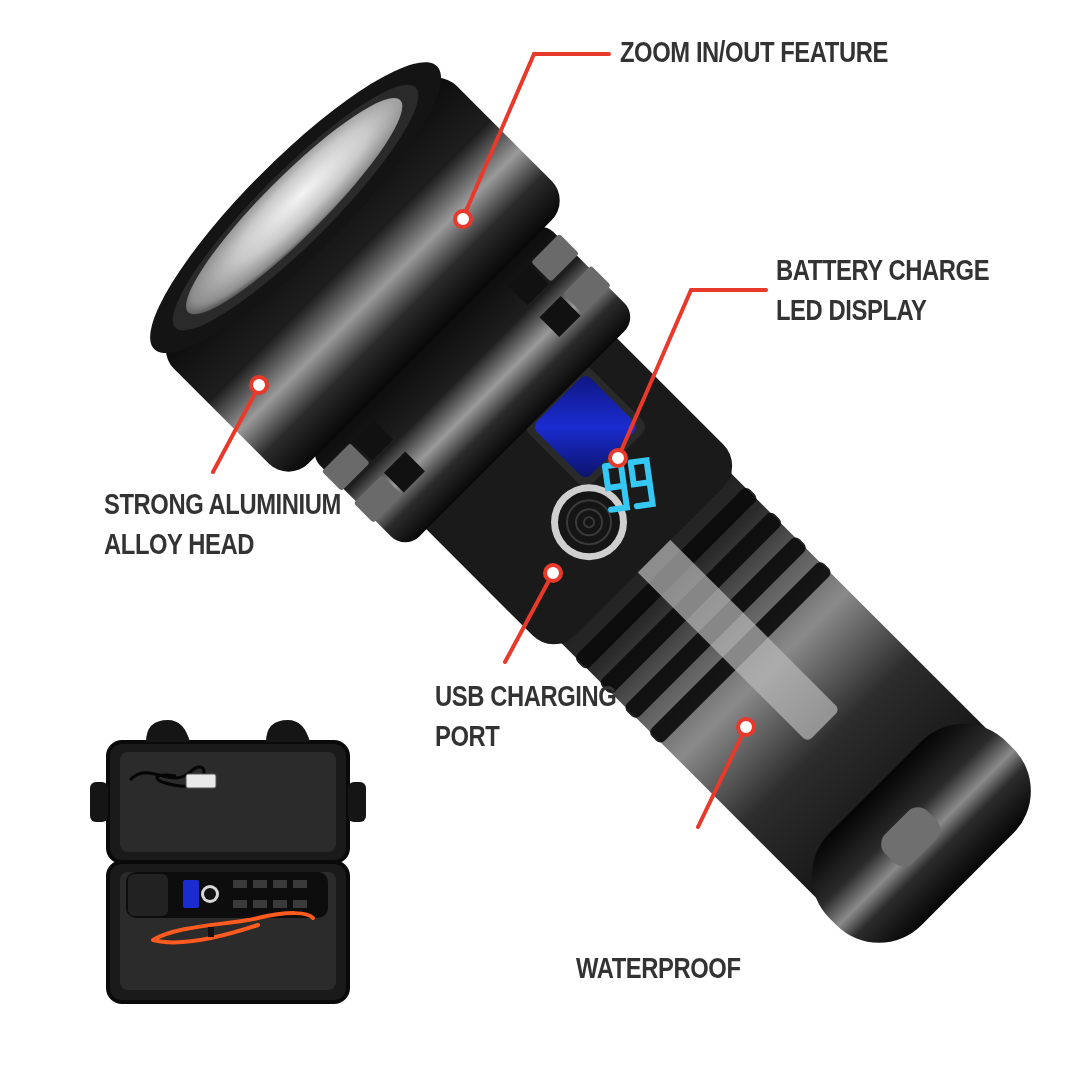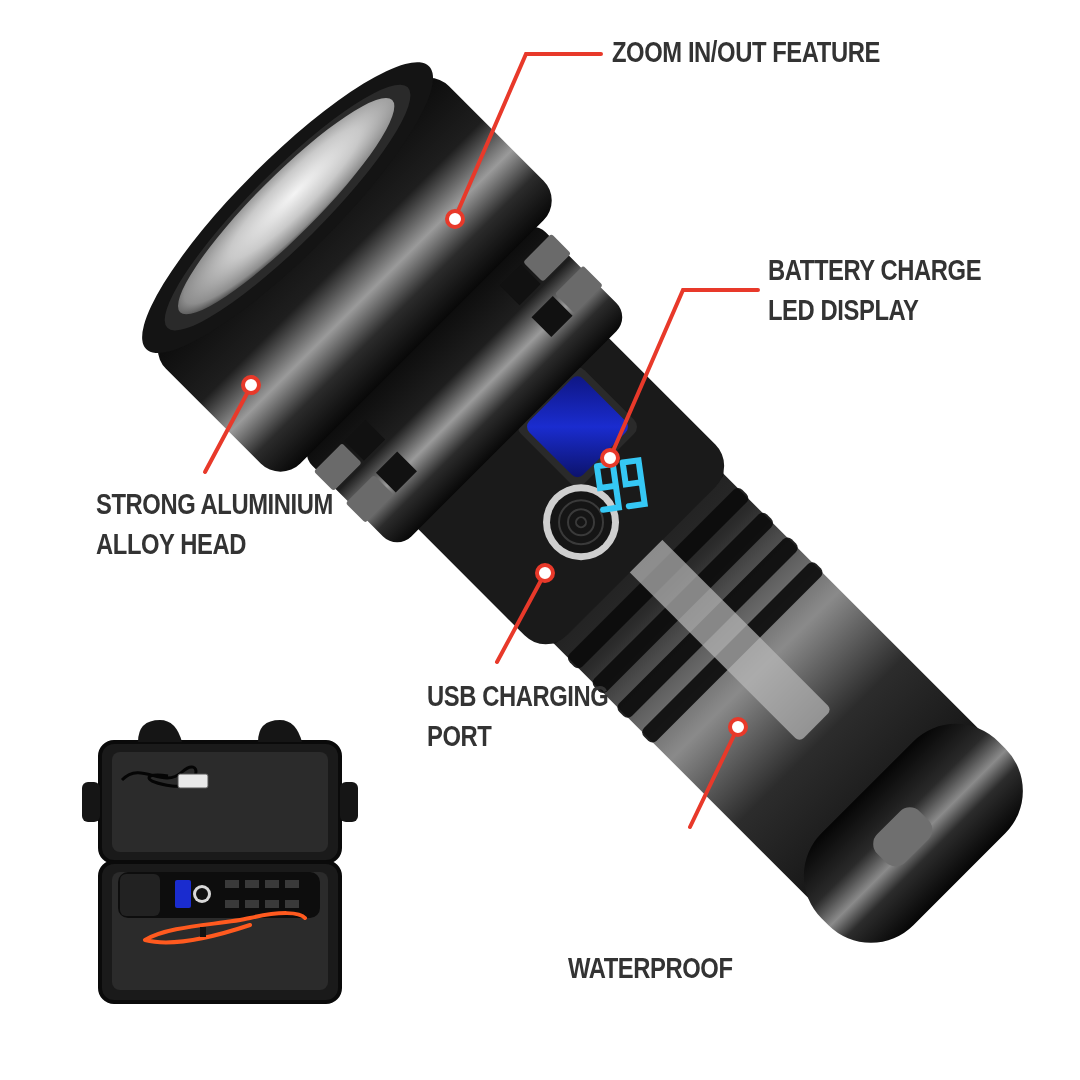--- a/index.html
+++ b/index.html
@@ -9,21 +9,21 @@
     }
     body {
       width: 1080px;
       height: 1080px;
       position: relative;
       overflow: hidden;
       font-family: "Liberation Sans", "DejaVu Sans", sans-serif;
     }
     .canvas {
       position: absolute;
-      left: 0; top: 0;
+      left: 8px; top: 0;
       width: 872px; height: 1080px;
     }
     .label {
       position: absolute;
       font-family: "Liberation Sans", sans-serif;
       font-weight: 700;
       color: #333333;
       font-size: 29px;
       line-height: 40px;
       letter-spacing: -0.5px;

